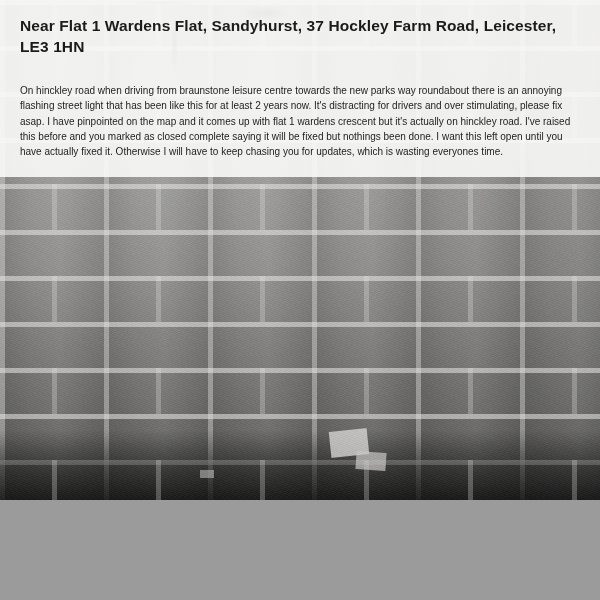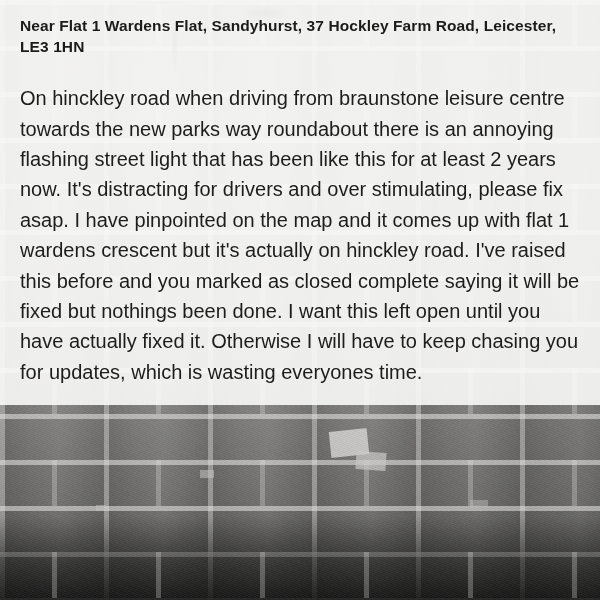--- a/index.html
+++ b/index.html
@@ -10,21 +10,21 @@
     width: 600px;
     height: 600px;
     font-family: "Liberation Sans", sans-serif;
     background: #9b9b9b;
     overflow: hidden;
   }
 
   #report-card {
     position: relative;
     width: 600px;
-    height: 600px;
+    height: 500px;
     box-sizing: border-box;
     overflow: hidden;
     background-color: #3b82f6;
   }
 
   
   .photo-bg {
     position: absolute;
     inset: 0;
     background-color: #8a8986;
@@ -131,21 +131,21 @@
     margin: 0;
     font-size: 15.5px;
     line-height: 1.33;
     font-weight: bold;
     color: #1b1b1b;
     letter-spacing: 0.1px;
   }
 
   .report-body {
     margin: 26px 0 0 0;
-    font-size: 20px;
+    font-size: 10px;
     line-height: 1.52;
     color: #1d1d1d;
     font-weight: normal;
   }
 </style>
 </head>
 <body>
 
 <div id="report-card">
 

